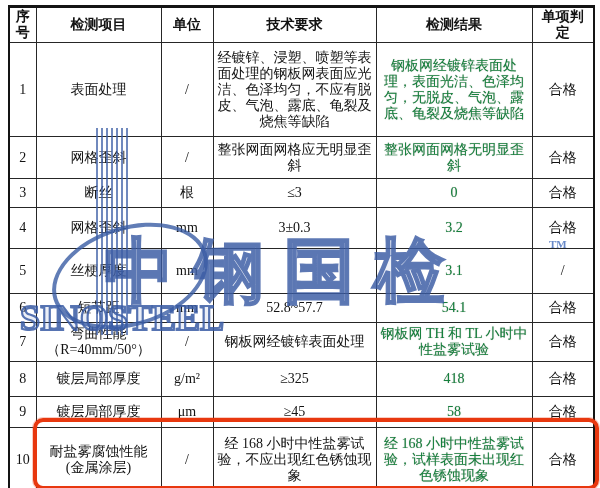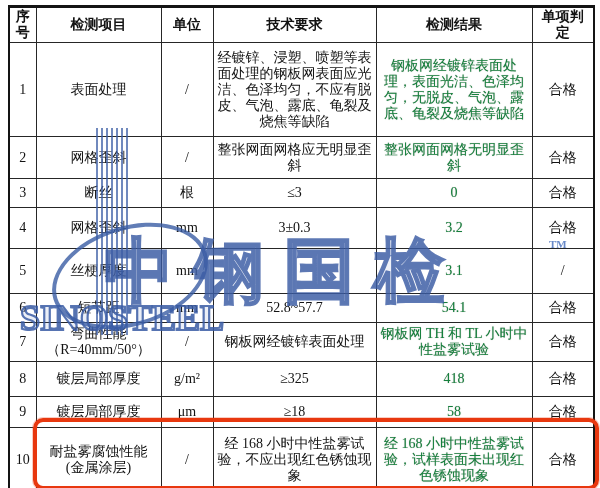--- a/index.html
+++ b/index.html
@@ -140,21 +140,21 @@
       <td>镀层局部厚度</td>
       <td>g/m²</td>
       <td>≥325</td>
       <td class="res">418</td>
       <td>合格</td>
     </tr>
     <tr class="r9">
       <td>9</td>
       <td>镀层局部厚度</td>
       <td>μm</td>
-      <td>≥18</td>
+      <td>≥45</td>
       <td class="res">58</td>
       <td>合格</td>
     </tr>
     <tr class="r10">
       <td>10</td>
       <td>耐盐雾腐蚀性能
 (金属涂层)</td>
       <td>/</td>
       <td>经 168 小时中性盐雾试验，不应出现红色锈蚀现象</td>
       <td class="res">经 168 小时中性盐雾试验，试样表面未出现红色锈蚀现象</td>

